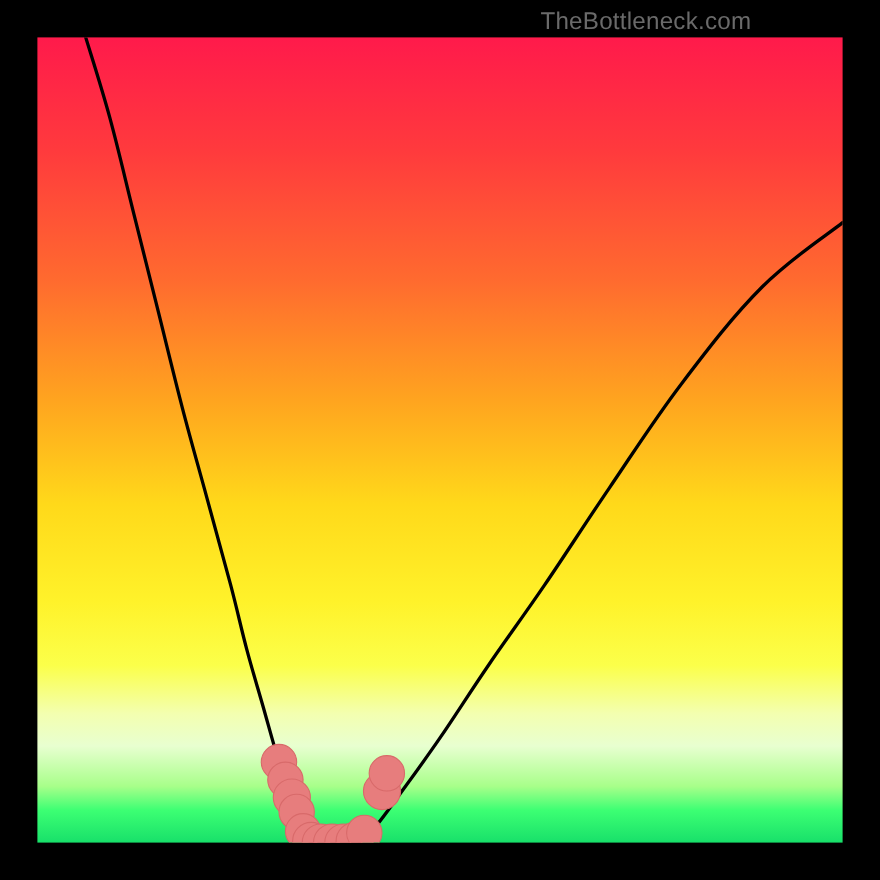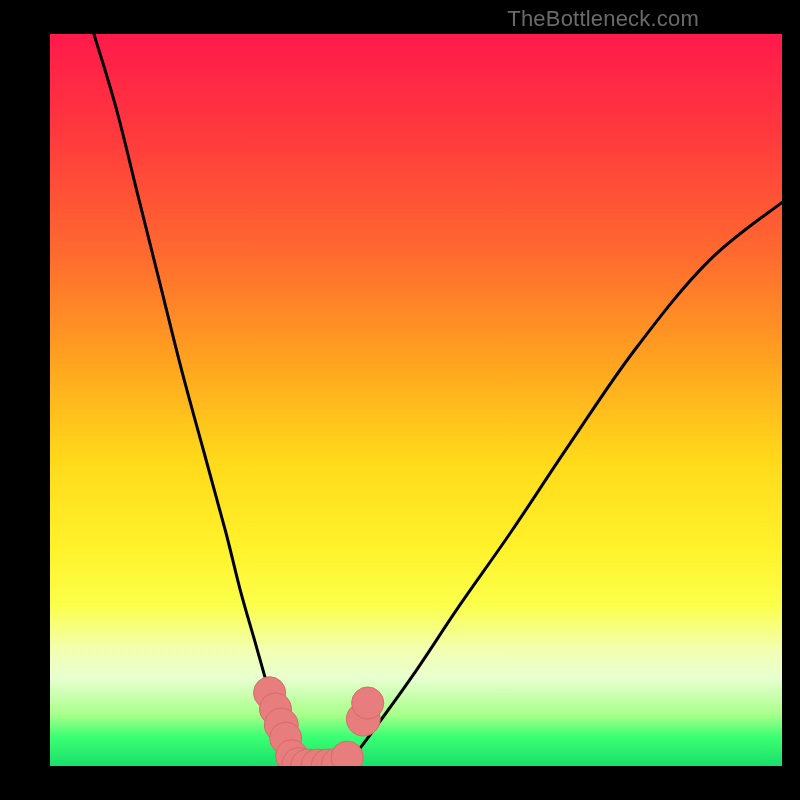--- a/index.html
+++ b/index.html
@@ -7,21 +7,21 @@
     padding: 0;
     width: 800px;
     height: 800px;
     background: #000;
     overflow: hidden;
     font-family: Arial, Helvetica, sans-serif;
   }
   .frame {
     position: absolute;
     top: 0;
-    left: 16px;
+    left: 0;
     width: 695px;
     height: 800px;
     background: #000;
   }
   .plot {
     position: absolute;
     top: 34px;
     left: 34px;
     width: 732px;
     height: 732px;

